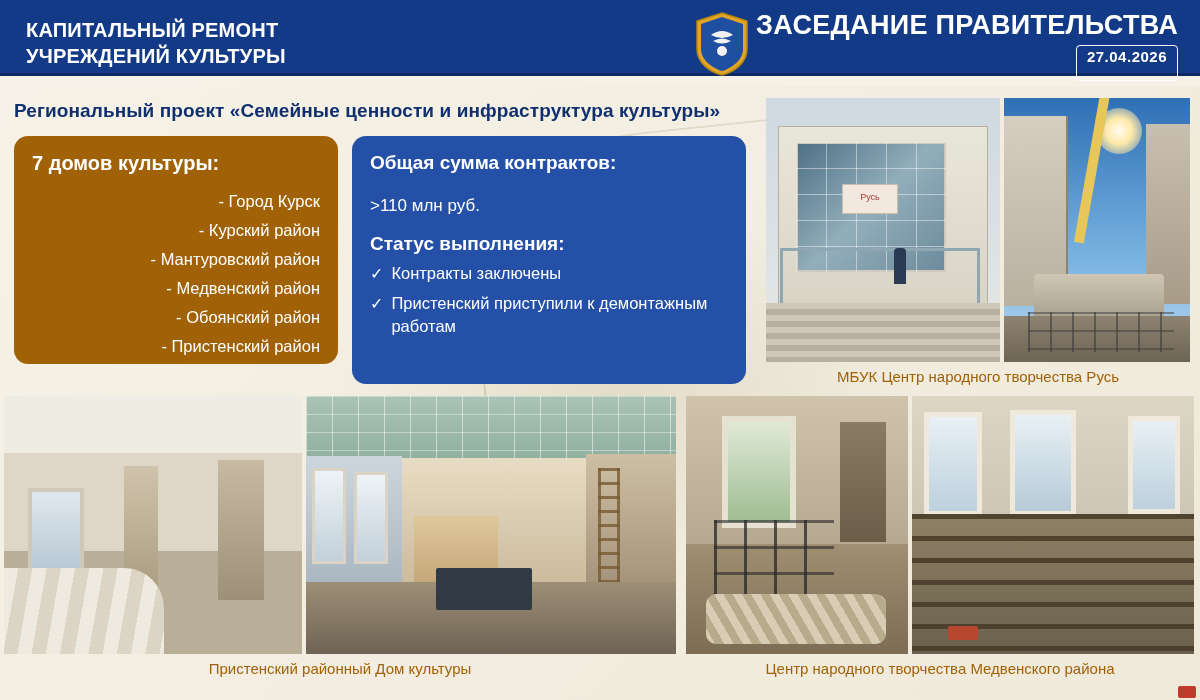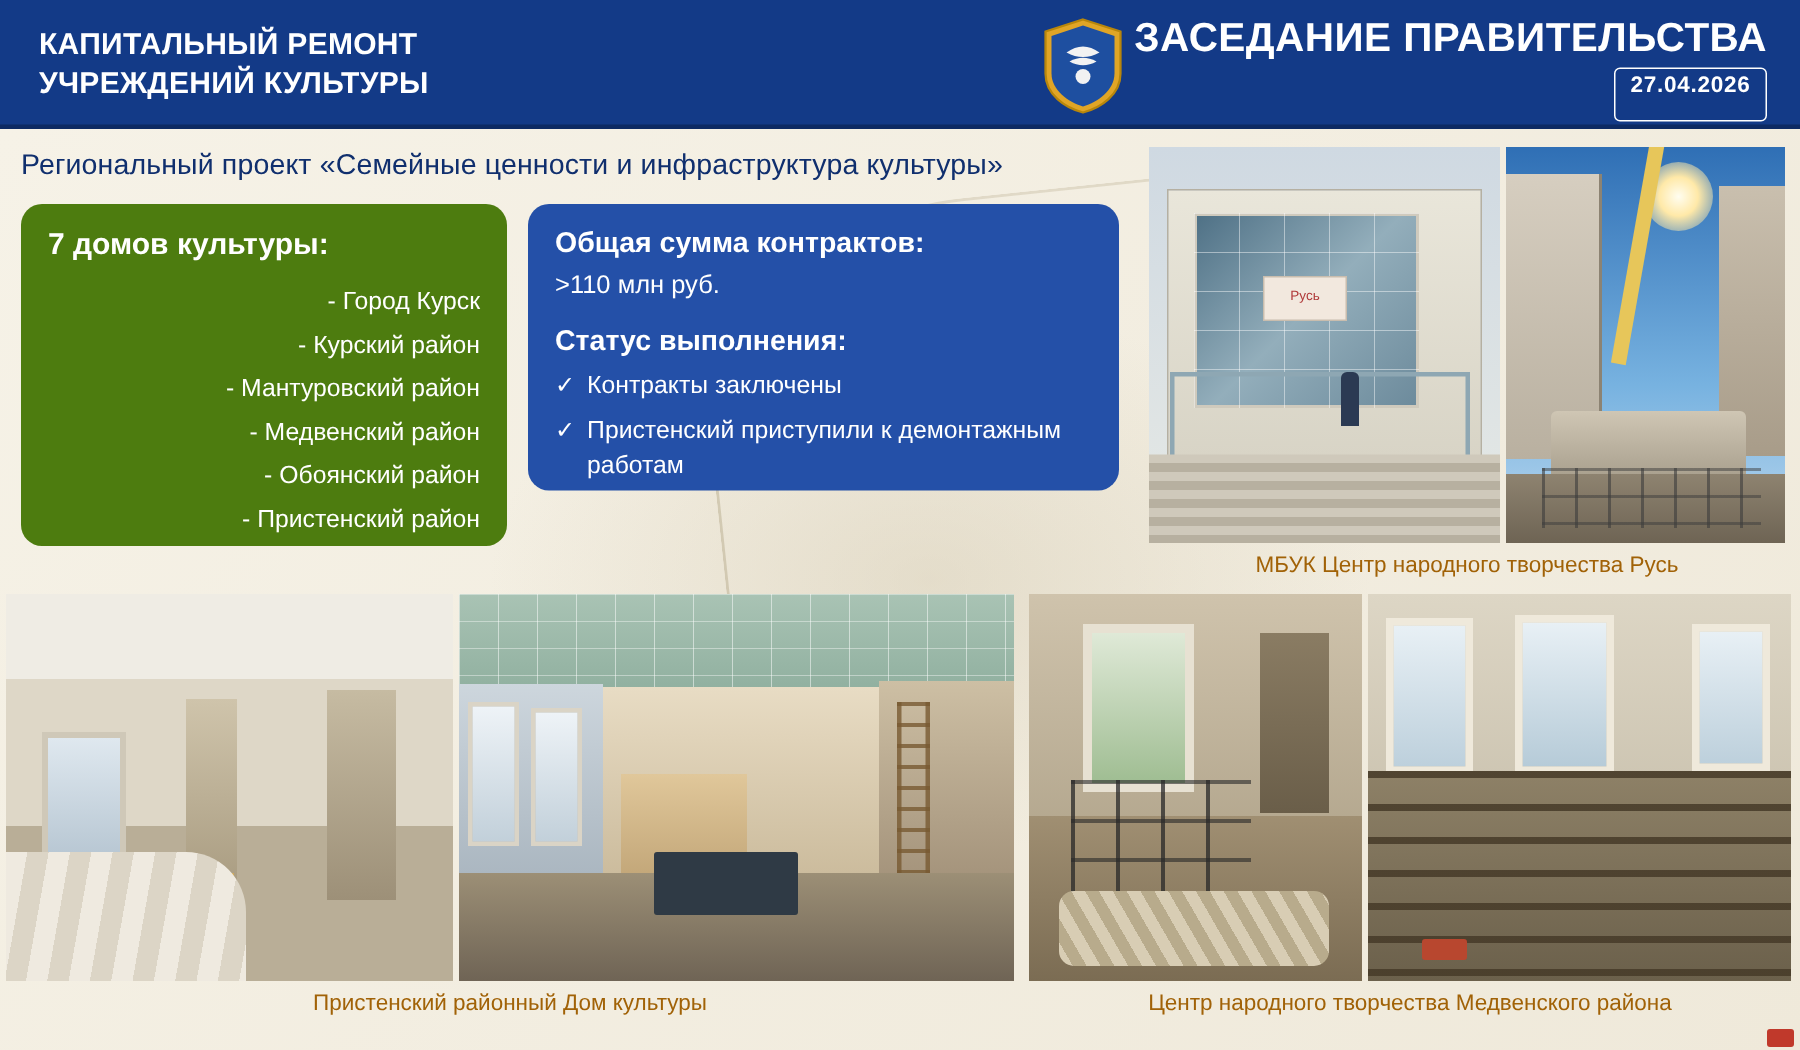--- a/index.html
+++ b/index.html
@@ -31,21 +31,21 @@
     width: 460px; height: 430px;
     border-left: 2px solid rgba(190,178,150,0.55);
     border-top: 2px solid rgba(190,178,150,0.35);
     border-radius: 40% 20% 35% 25%;
     transform: rotate(-6deg);
   }
 
   
   .header {
     position: absolute; left: 0; top: 0;
-    width: 1200px; height: 86px;
+    width: 1200px; height: 76px;
     background: #133a87;
     border-bottom: 3px solid #0d2a63;
   }
   .header-left {
     position: absolute; left: 26px; top: 17px;
     color: #ffffff;
     font-weight: bold;
     font-size: 20px;
     line-height: 26px;
     letter-spacing: 0.2px;
@@ -78,29 +78,29 @@
     position: absolute;
     right: 449px; top: 11px;
     width: 58px; height: 66px;
   }
 
   
   .subtitle {
     position: absolute;
     left: 14px; top: 100px;
     font-size: 19px;
-    font-weight: normal;
+    font-weight: bold;
     color: #102f6e;
     letter-spacing: 0.1px;
   }
 
   
   .card {
     position: absolute;
-    background: #4d7c0f;
+    background: #a16207;
     border-radius: 14px;
     color: #ffffff;
   }
   .card-list {
     left: 14px; top: 136px;
     width: 324px; height: 228px;
     padding: 16px 18px;
   }
   .card-list .title {
     font-size: 20px;
@@ -109,33 +109,33 @@
   }
   .card-list ul { list-style: none; text-align: right; }
   .card-list li {
     font-size: 16.5px;
     line-height: 29px;
     white-space: nowrap;
   }
 
   .card-info {
     left: 352px; top: 136px;
-    width: 394px; height: 191px;
+    width: 394px; height: 248px;
     background: #2450a8;
     padding: 14px 18px;
   }
   .card-info .hl {
     font-size: 19px;
     font-weight: bold;
     line-height: 25px;
   }
   .card-info .sum {
     font-size: 17px;
     line-height: 26px;
-    margin-top: 2px;
+    margin-top: 18px;
   }
   .card-info .status-title {
     font-size: 19px;
     font-weight: bold;
     margin-top: 14px;
   }
   .card-info .chk {
     display: flex;
     align-items: flex-start;
     gap: 8px;

